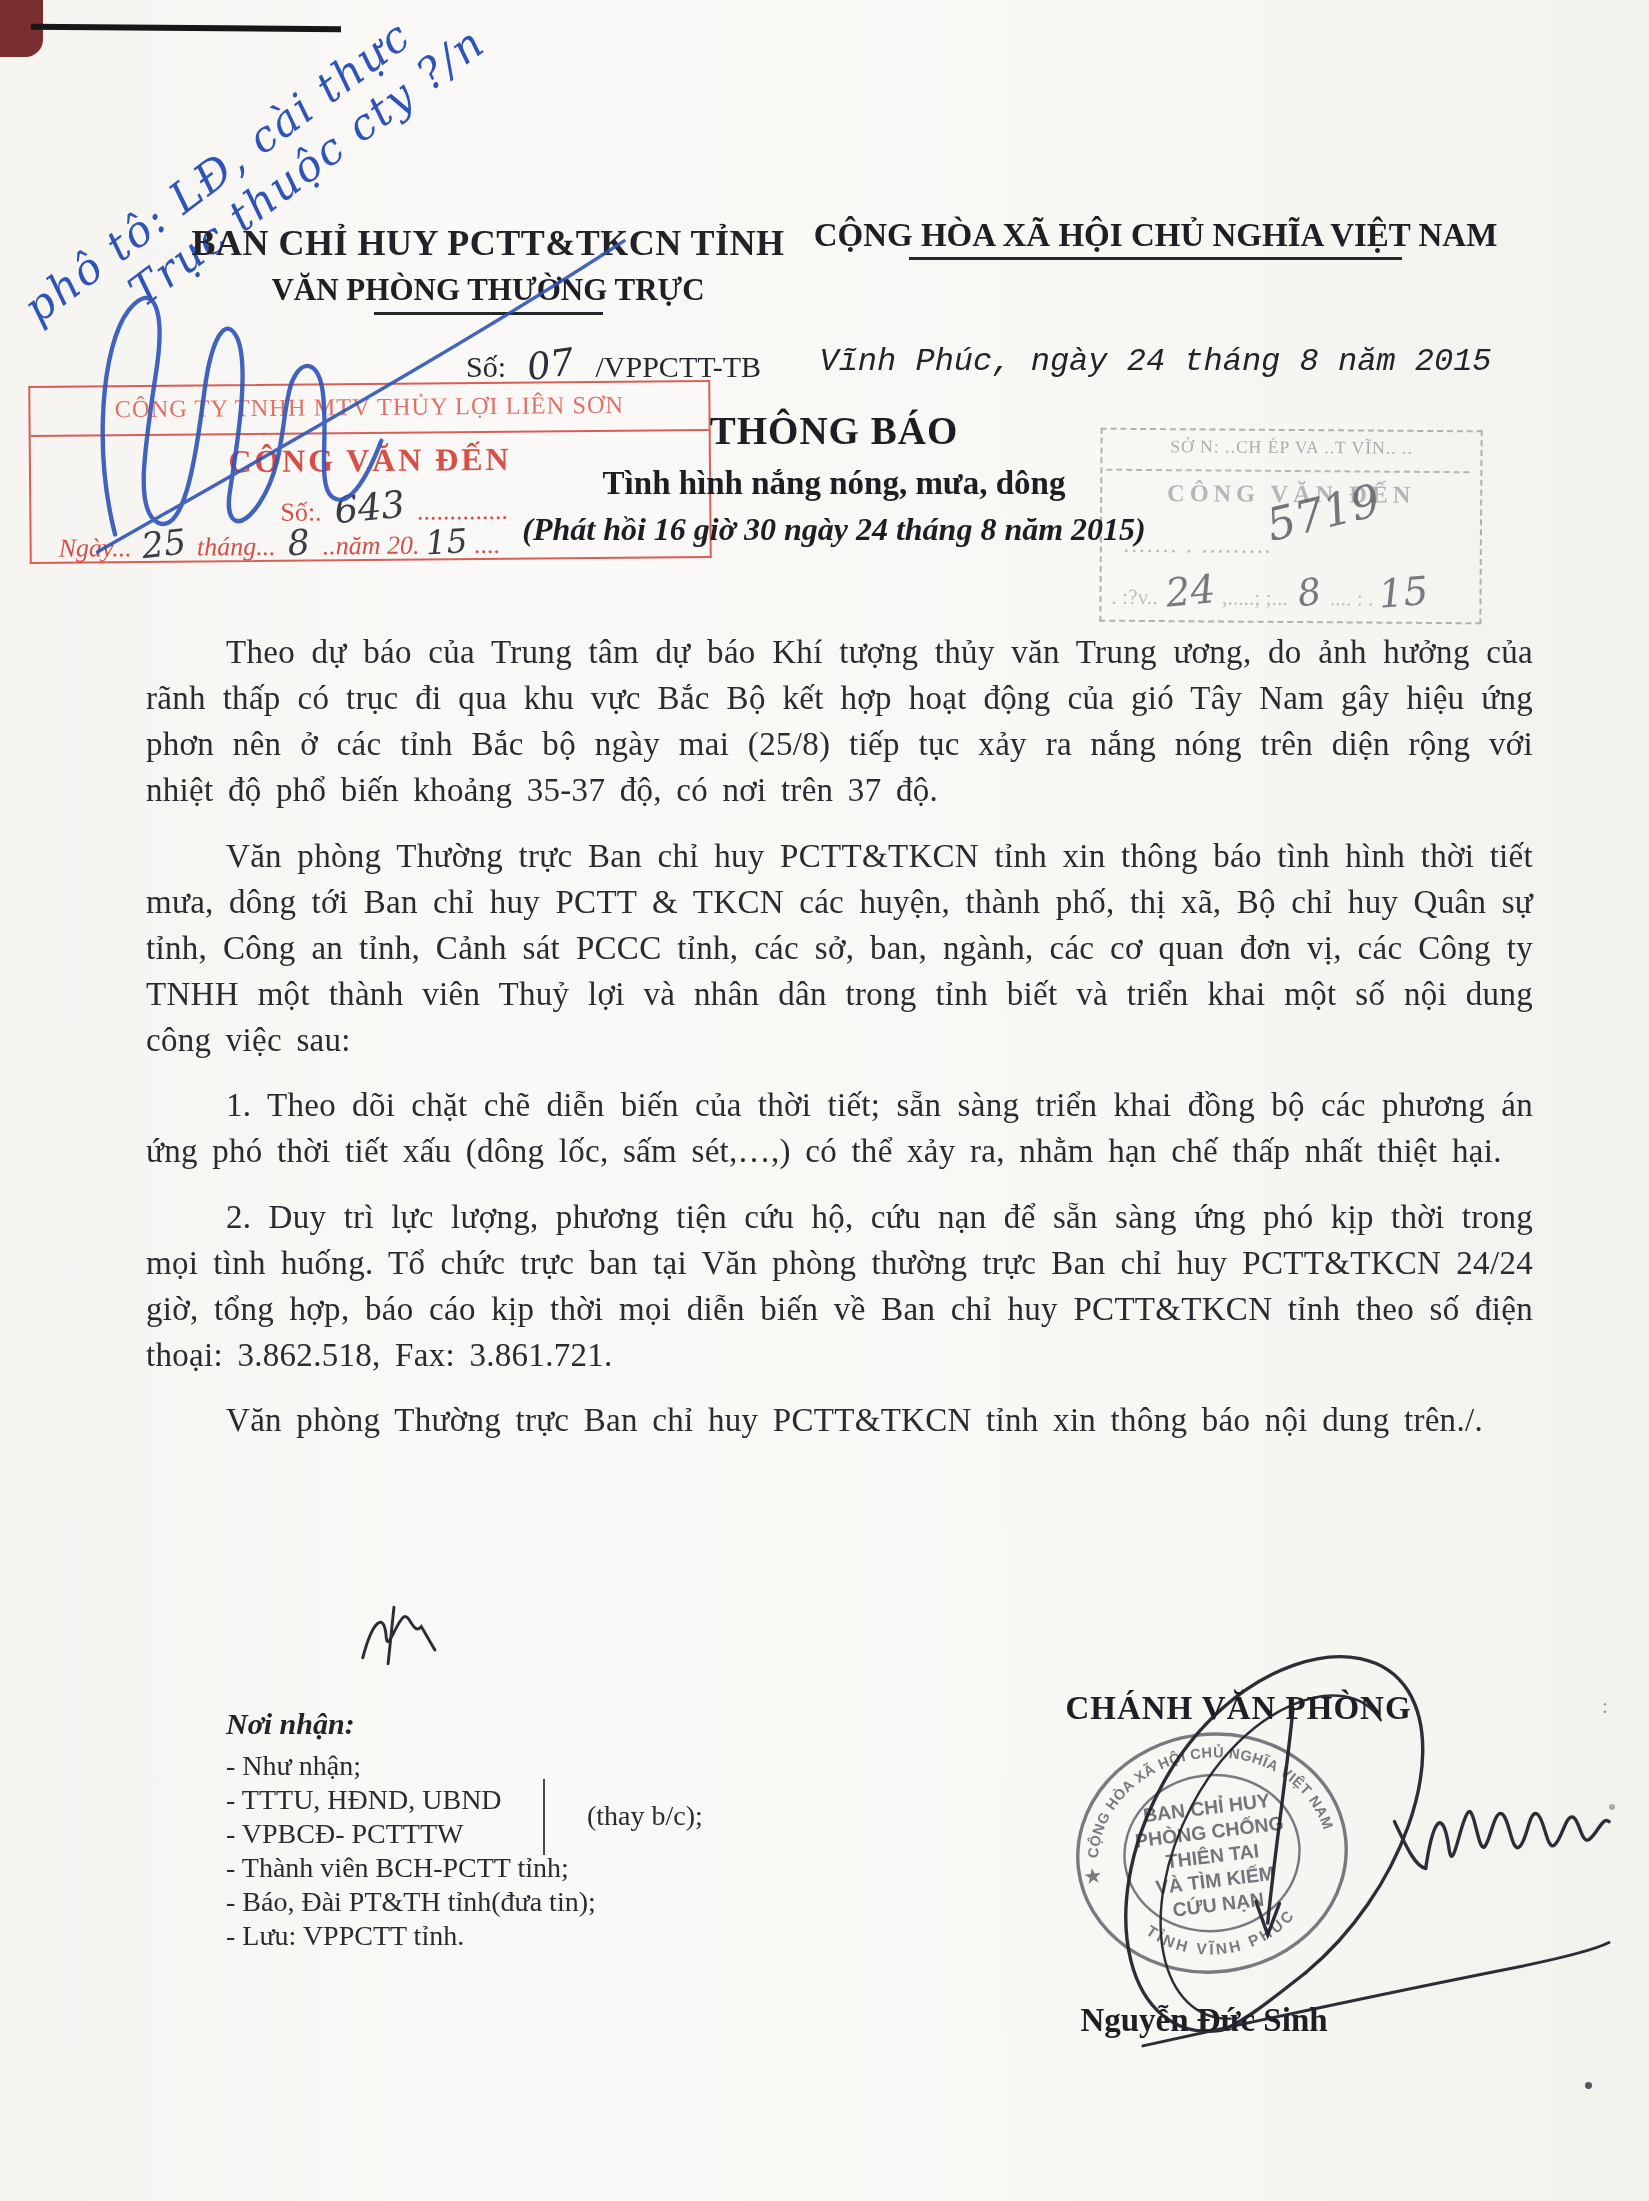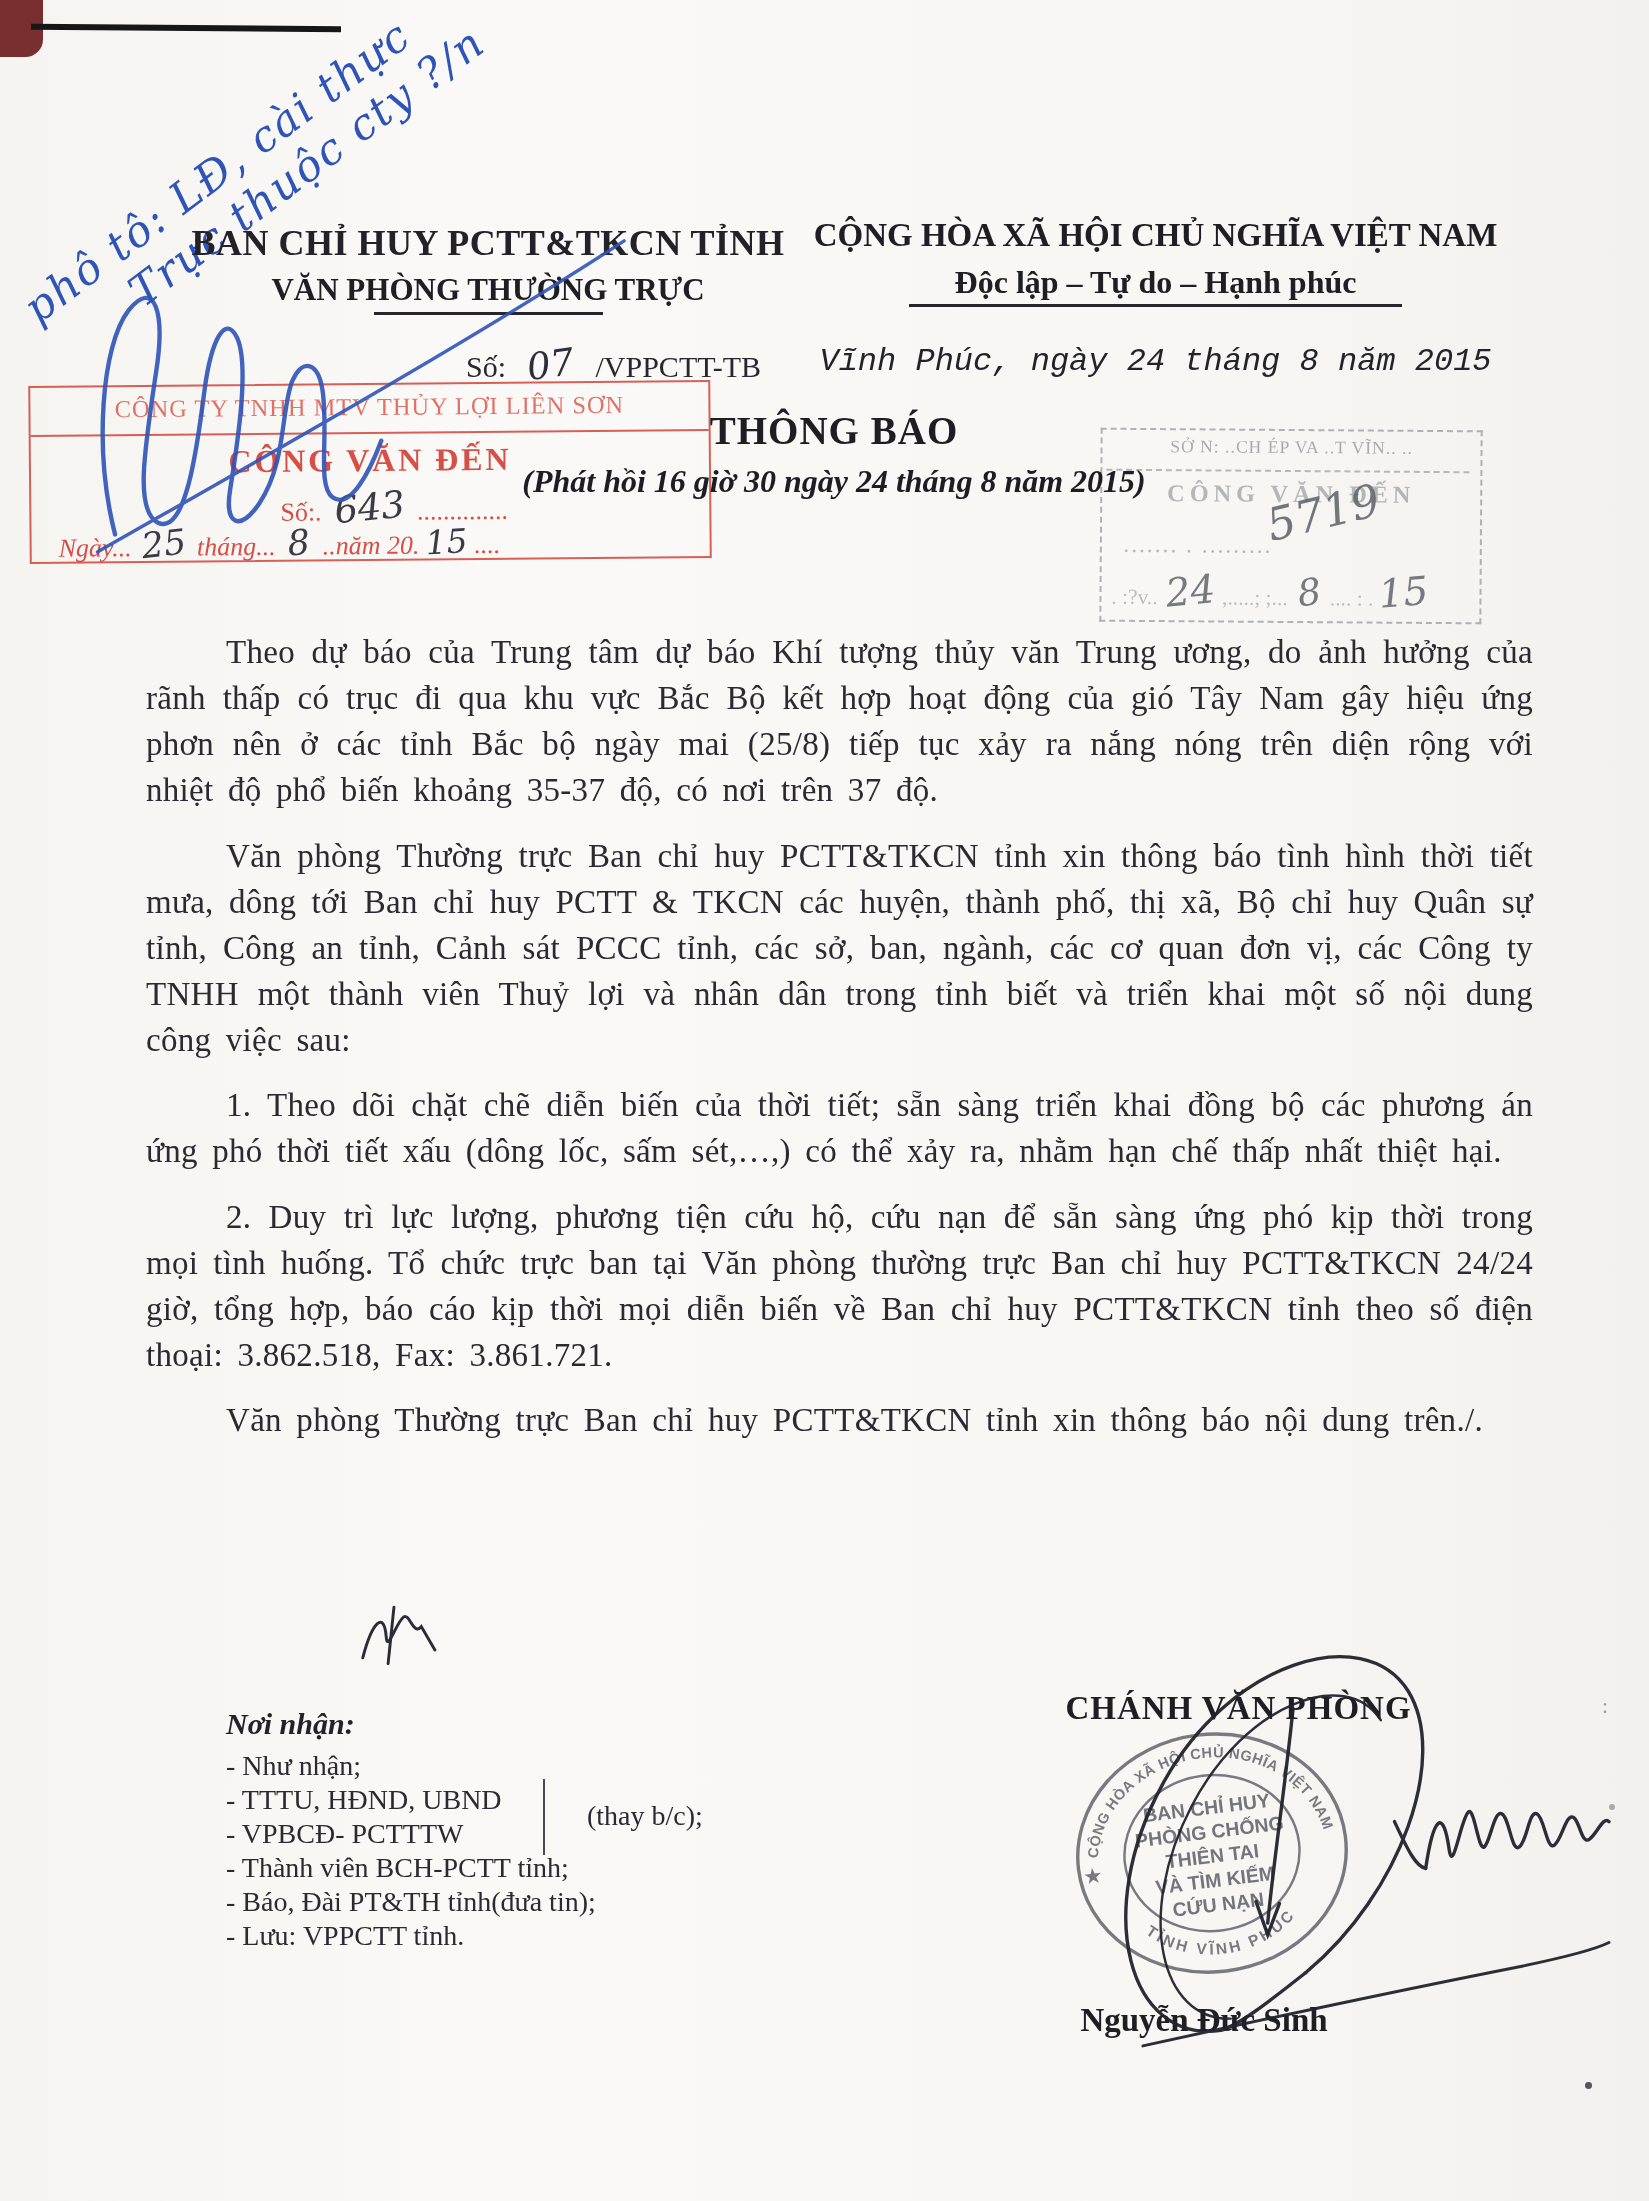--- a/index.html
+++ b/index.html
@@ -38,21 +38,20 @@
   </div>
 
   <div class="abs ctr" style="left:166px;top:222px;width:644px;">
     <div style="font-size:36px;letter-spacing:0.5px;color:#222228;font-weight:bold;">BAN CHỈ HUY PCTT&amp;TKCN TỈNH</div>
     <div class="b" style="font-size:31px;margin-top:7.8px;color:#1e1e24;">VĂN PHÒNG THƯỜNG TRỰC</div>
     <div style="width:229px;height:2.9px;background:#26262c;margin:3.9px auto 0;"></div>
   </div>
 
   <div class="abs ctr" style="left:780px;top:217px;width:751px;">
     <div class="b" style="font-size:33px;color:#1e1e24;">CỘNG HÒA XÃ HỘI CHỦ NGHĨA VIỆT NAM</div>
-    <div class="b" style="font-size:32px;margin-top:9.8px;color:#1e1e24;">Độc lập – Tự do – Hạnh phúc</div>
     <div style="width:493px;height:2.9px;background:#26262c;margin:2.9px auto 0;"></div>
   </div>
 
   <div class="abs" style="left:466px;top:343px;font-size:30px;white-space:nowrap;">
     <span>Số:</span>
     <span class="hand" style="font-size:37px;transform:rotate(-8deg);margin:0 13.7px;color:#2e2e3a;">07</span>
     <span>/VPPCTT-TB</span>
   </div>
 
   <div class="abs ctr i" style="left:780px;top:343px;width:751px;font-size:32px;color:#23232a;font-family:Liberation Mono, monospace;">Vĩnh Phúc, ngày 24 tháng 8 năm 2015</div>
@@ -88,20 +87,21 @@
       <span class="hand" style="font-size:39px;transform:rotate(-6deg);color:#4c505a;margin:0 2px;">24</span>
       <span style="opacity:.6;">,.....; ;...</span>
       <span class="hand" style="font-size:37px;transform:rotate(-8deg);color:#4c505a;margin:0 3.9px;">8</span>
       <span style="opacity:.6;">....  : .</span>
       <span class="hand" style="font-size:39px;transform:rotate(-5deg);color:#4c505a;">15</span>
     </div>
   </div>
 
   <div class="abs ctr" style="left:410px;top:408px;width:848px;">
     <div class="b" style="font-size:39px;letter-spacing:1px;color:#1d1d23;">THÔNG BÁO</div>
+    <div class="b" style="font-size:33px;margin-top:11.7px;color:#1d1d23;">Tình hình nắng nóng, mưa, dông</div>
     <div class="b i" style="font-size:32px;margin-top:9.8px;color:#1d1d23;">(Phát hồi 16  giờ 30 ngày 24 tháng 8 năm 2015)</div>
   </div>
 
   <div class="abs body-text" style="left:146px;top:629px;width:1387px;">
     <p>Theo dự báo của Trung tâm dự báo Khí tượng thủy văn Trung ương, do ảnh hưởng của rãnh thấp có trục đi qua khu vực Bắc Bộ kết hợp hoạt động của gió Tây Nam gây hiệu ứng phơn nên ở các tỉnh Bắc bộ ngày mai (25/8) tiếp tục xảy ra nắng nóng trên diện rộng với nhiệt độ phổ biến khoảng 35-37 độ, có nơi trên 37 độ.</p>
     <p>Văn phòng Thường trực Ban chỉ huy PCTT&amp;TKCN tỉnh xin thông báo tình hình thời tiết mưa, dông tới Ban chỉ huy PCTT &amp; TKCN các huyện, thành phố, thị xã, Bộ chỉ huy Quân sự tỉnh, Công an tỉnh, Cảnh sát PCCC tỉnh, các sở, ban, ngành, các cơ quan đơn vị, các Công ty TNHH một thành viên Thuỷ lợi và nhân dân trong tỉnh biết và triển khai một số nội dung công việc sau:</p>
     <p>1. Theo dõi chặt chẽ diễn biến của thời tiết; sẵn sàng triển khai đồng bộ các phương án ứng phó thời tiết xấu (dông lốc, sấm sét,…,) có thể xảy ra, nhằm hạn chế thấp nhất thiệt hại.</p>
     <p>2. Duy trì lực lượng, phương tiện cứu hộ, cứu nạn để sẵn sàng ứng phó kịp thời trong mọi tình huống. Tổ chức trực ban tại Văn phòng thường trực Ban chỉ huy PCTT&amp;TKCN 24/24 giờ, tổng hợp, báo cáo kịp thời mọi diễn biến về Ban chỉ huy PCTT&amp;TKCN tỉnh theo số điện thoại: 3.862.518, Fax: 3.861.721.</p>
     <p>Văn phòng Thường trực Ban chỉ huy PCTT&amp;TKCN tỉnh xin thông báo nội dung trên./.</p>
   </div>

